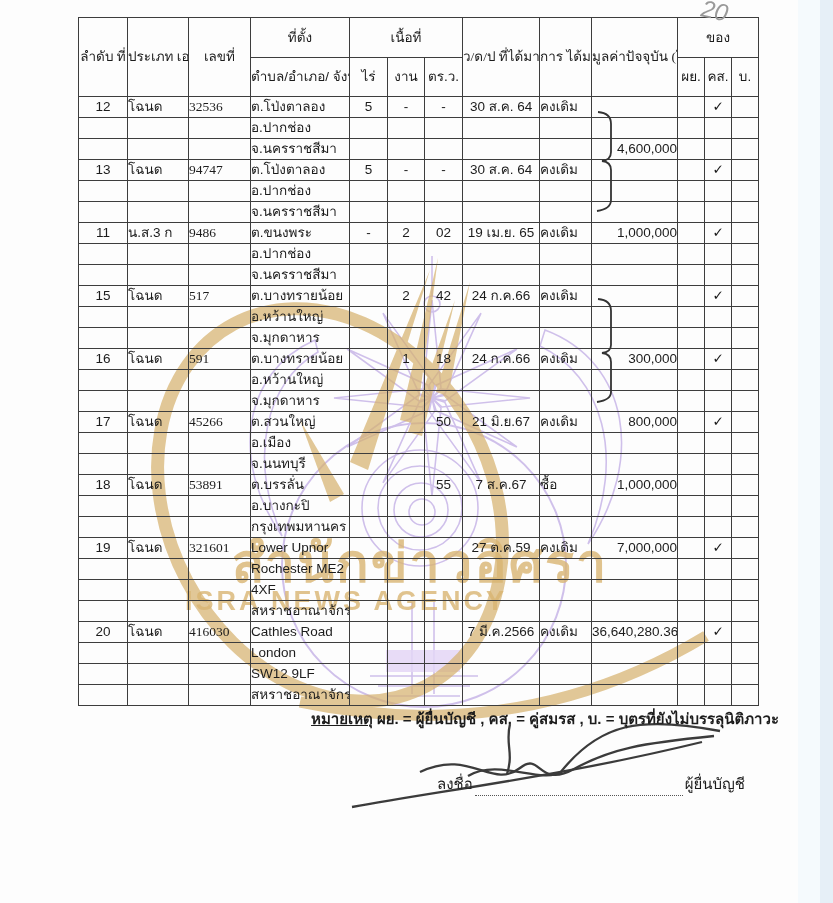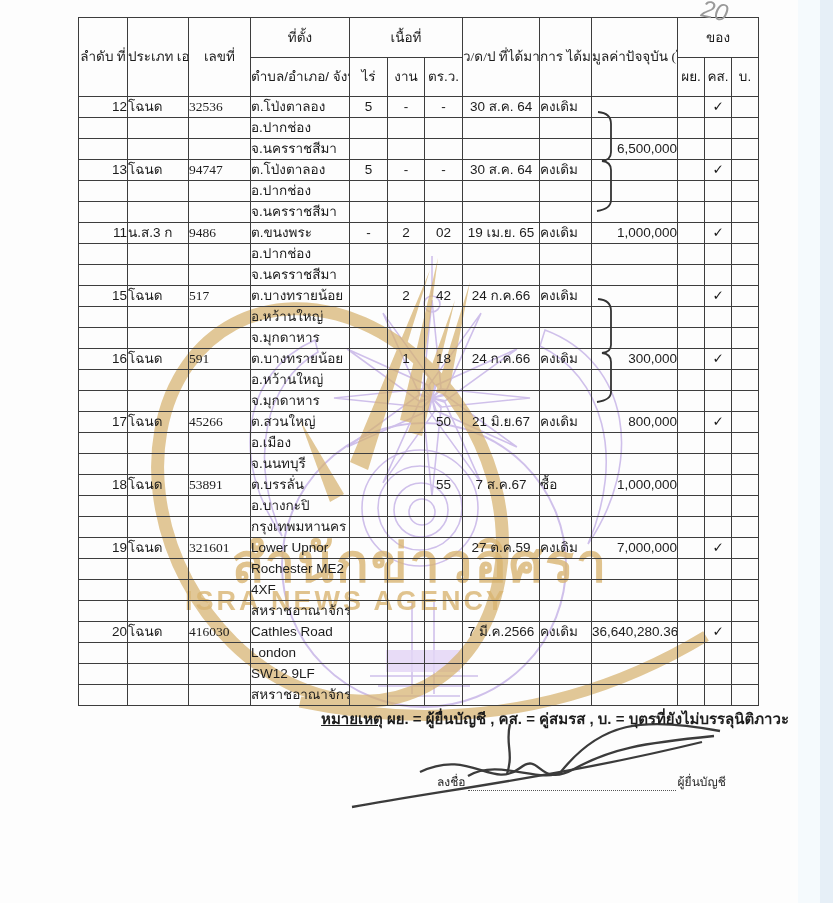--- a/index.html
+++ b/index.html
@@ -14,36 +14,36 @@
   
   table.doc{position:absolute;left:78px;top:17px;width:680px;z-index:1;
             border-collapse:collapse;table-layout:fixed;background:transparent;}
   table.doc th,table.doc td{border:1px solid #3d3d3d;padding:0;font-weight:normal;
             font-size:13.5px;overflow:hidden;white-space:nowrap;box-sizing:border-box;}
   thead th{white-space:pre-line;text-align:center;vertical-align:middle;line-height:1.3;}
   .hrow1 th{height:40px;text-align:center;}
   .hrow2 th{height:39px;}
   th.tall{height:79px;font-family:Liberation Serif, serif;}
   tbody td{height:21px;line-height:20px;vertical-align:middle;}
-  .col-0{text-align:right;}
+  .col-0{text-align:center;}
   .col-1{padding-left:6px;}
   .col-2{text-align:left;font-family:Liberation Serif, serif;}
   .col-3{padding-left:5px;margin-top:12px;}
   .col-4,.col-5,.col-6{text-align:center;}
   .col-7{text-align:center;}
   .col-8{padding-left:6px;margin-top:25px;}
   .col-9{text-align:right;padding-right:9px;}
   .col-10,.col-11,.col-12{text-align:center;font-size:15px;}
 
   
-  .footnote{position:absolute;top:707px;right:44px;z-index:2;font-size:15px;font-weight:bold;white-space:nowrap;}
+  .footnote{position:absolute;top:707px;right:54px;z-index:2;font-size:15px;font-weight:bold;white-space:nowrap;}
   .footnote .lead{text-decoration:underline;}
 
   
-  .signrow{position:absolute;left:437px;top:772px;z-index:2;display:flex;align-items:flex-end;font-size:12px;}
+  .signrow{position:absolute;left:437px;top:772px;z-index:2;display:flex;align-items:flex-end;font-size:15px;}
   .signrow .dots{display:inline-block;width:208px;height:17px;border-bottom:1.5px dotted #555;margin:0 2px;}
 
   
   .ink{position:absolute;left:0;top:0;z-index:3;pointer-events:none;}
 </style>
 </head>
 <body>
 
 <div class="page">
   <div class="edge-strip2"></div>
@@ -180,21 +180,21 @@
         <tr>
           <td class="col-0"></td>
           <td class="col-1"></td>
           <td class="col-2"></td>
           <td class="col-3">จ.นครราชสีมา</td>
           <td class="col-4"></td>
           <td class="col-5"></td>
           <td class="col-6"></td>
           <td class="col-7"></td>
           <td class="col-8"></td>
-          <td class="col-9">6,500,000</td>
+          <td class="col-9">4,600,000</td>
           <td class="col-10"></td>
           <td class="col-11"></td>
           <td class="col-12"></td>
         </tr>
         <tr>
           <td class="col-0">13</td>
           <td class="col-1">โฉนด</td>
           <td class="col-2">94747</td>
           <td class="col-3">ต.โป่งตาลอง</td>
           <td class="col-4">5</td>

